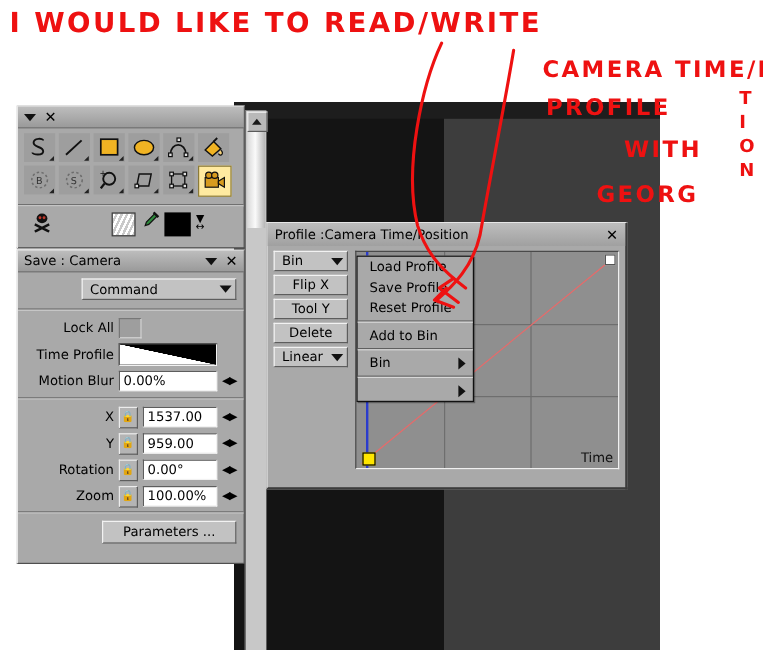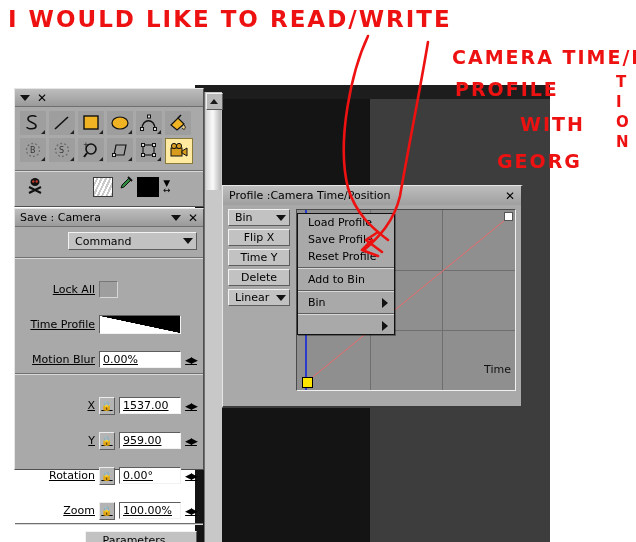--- a/index.html
+++ b/index.html
@@ -60,21 +60,21 @@
   
   #tool-panel{left:14px;top:208px;width:188px;height:260px;}
   .cmd-row{display:flex;justify-content:flex-end;padding:5px 6px 6px 6px;}
   .dropdown{background:#c2c2c2;height:16px;display:flex;align-items:center;
         padding:0 3px 0 6px;font-size:11px;
         border-top:1px solid #f2f2f2;border-left:1px solid #f2f2f2;
         border-right:1px solid #5d5d5d;border-bottom:1px solid #5d5d5d;}
   .dropdown .dd-label{flex:1;white-space:nowrap;}
   .dd-arrow{width:0;height:0;border-left:5px solid transparent;
         border-right:5px solid transparent;border-top:6px solid #111;margin-left:6px;}
-  .field-row{display:flex;align-items:center;height:19px;margin:16px 6px 3px 6px;gap:4px;text-decoration:underline;}
+  .field-row{display:flex;align-items:center;height:19px;margin:0 6px 3px 6px;gap:4px;}
   .field-lbl{width:74px;text-align:right;font-size:11px;white-space:nowrap;}
   .lockbtn{width:14px;height:16px;background:#b4b4b4;
         border-top:1px solid #ececec;border-left:1px solid #ececec;
         border-right:1px solid #5d5d5d;border-bottom:1px solid #5d5d5d;
         display:flex;align-items:center;justify-content:center;font-size:9px;}
   .txtbox{background:#fff;height:15px;flex:1;display:flex;align-items:center;
         padding:0 3px;font-size:11px;
         border-top:1px solid #5d5d5d;border-left:1px solid #5d5d5d;
         border-right:1px solid #f2f2f2;border-bottom:1px solid #f2f2f2;}
   .spin{font-size:9px;width:12px;text-align:center;letter-spacing:-1px;}
@@ -103,21 +103,21 @@
   #profile-left{width:62px;display:flex;flex-direction:column;gap:3px;}
   #profile-left .btn,#profile-left .dropdown{height:17px;width:100%;box-sizing:border-box;}
   #graph{position:relative;flex:1;height:180px;background:#8f8f8f;
         border-top:1px solid #4a4a4a;border-left:1px solid #4a4a4a;
         border-right:1px solid #f0f0f0;border-bottom:1px solid #f0f0f0;overflow:hidden;}
   #graph .gl{position:absolute;background:#6e6e6e;}
   #graph .curve{position:absolute;left:0;top:0;width:100%;height:100%;}
   #graph .kf{position:absolute;width:9px;height:9px;background:#ffe600;border:1px solid #000;}
   #graph .endpt{position:absolute;width:7px;height:7px;background:#fff;border:1px solid #555;}
   #graph .playhead{position:absolute;width:2px;background:#2b3ccc;}
-  #graph .timelbl{position:absolute;right:4px;bottom:14px;font-size:11px;color:#111;margin-left:27px;}
+  #graph .timelbl{position:absolute;right:4px;bottom:2px;font-size:11px;color:#111;margin-left:27px;}
 
   
   #ctx-menu{position:absolute;left:297px;top:213px;width:96px;background:#a9a9a9;
         border:1px solid #111;box-shadow:1px 1px 0 rgba(0,0,0,.35);}
   #ctx-menu .mi{height:17px;display:flex;align-items:center;padding:0 6px 0 10px;font-size:11px;}
   #ctx-menu .mi .mlbl{flex:1;white-space:nowrap;}
   #ctx-menu .msep{height:0;border-top:1px solid #5f5f5f;border-bottom:1px solid #d8d8d8;margin:2px 0;}
   #ctx-menu .sub{width:0;height:0;border-top:5px solid transparent;
         border-bottom:5px solid transparent;border-left:6px solid #111;}
 
@@ -344,21 +344,21 @@
     <span class="tb-close">✕</span>
   </div>
 
   <div id="profile-body">
     <div id="profile-left">
       <div class="dropdown">
         <span class="dd-label">Bin</span>
         <span class="dd-arrow"></span>
       </div>
       <div class="btn">Flip X</div>
-      <div class="btn">Time Y</div>
+      <div class="btn">Tool Y</div>
       <div class="btn">Delete</div>
       <div class="dropdown">
         <span class="dd-label">Linear</span>
         <span class="dd-arrow"></span>
       </div>
     </div>
 
     <div id="graph">
       <div class="gl" style="left:33.3%;top:0;width:1px;height:100%"></div>
       <div class="gl" style="left:66.6%;top:0;width:1px;height:100%"></div>

